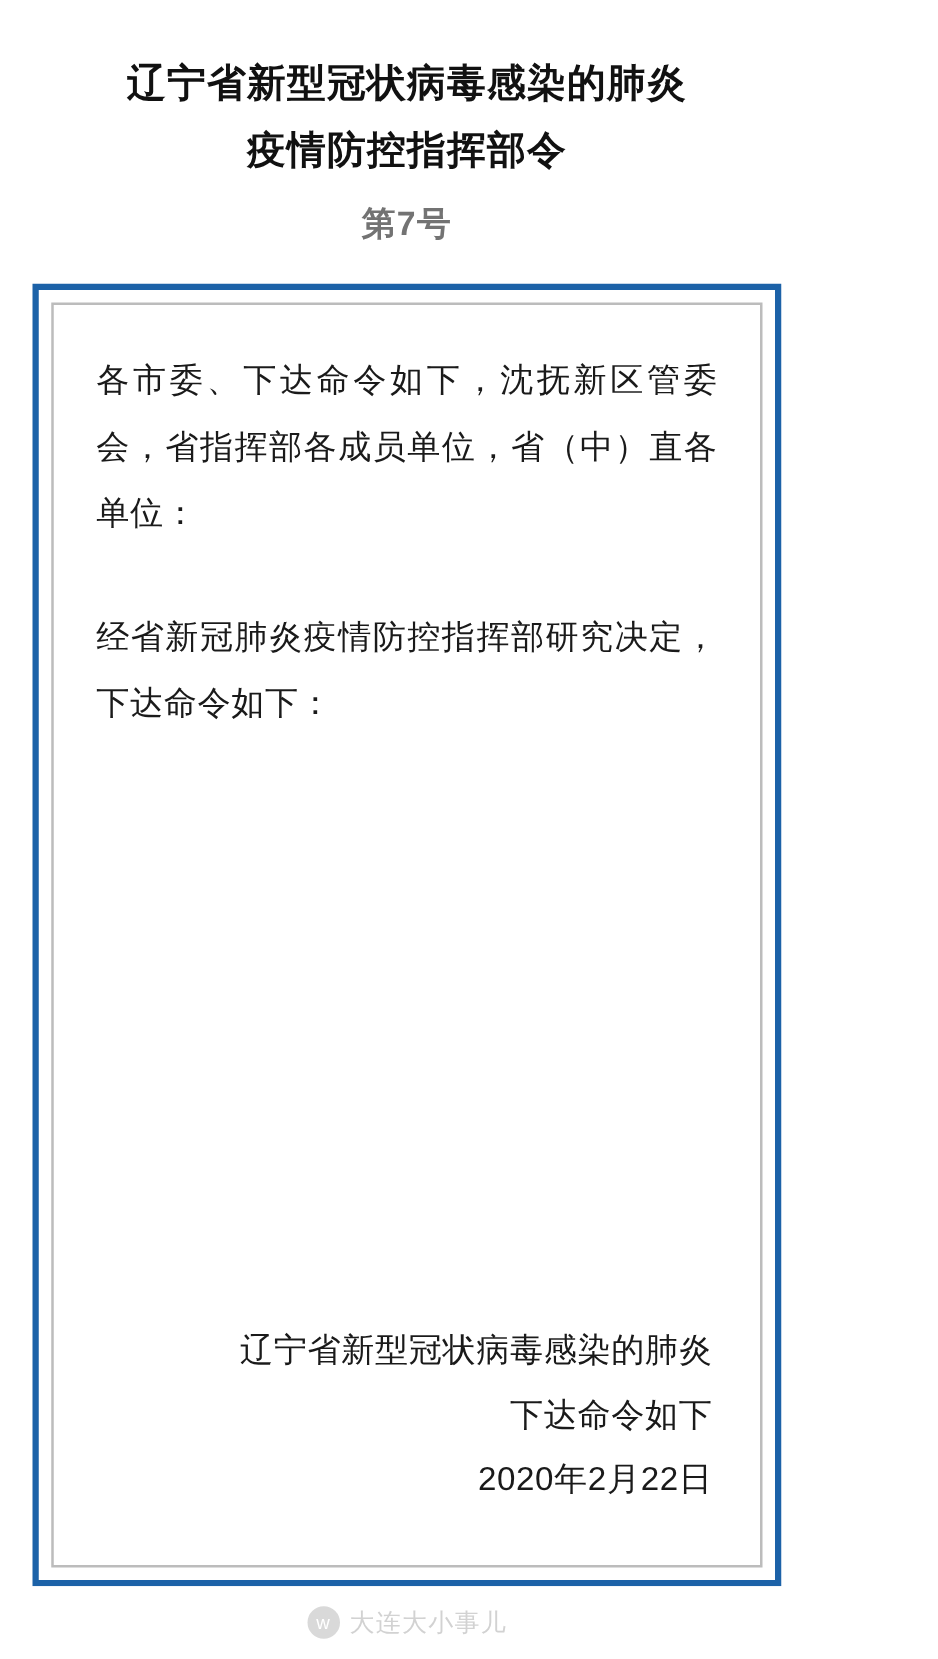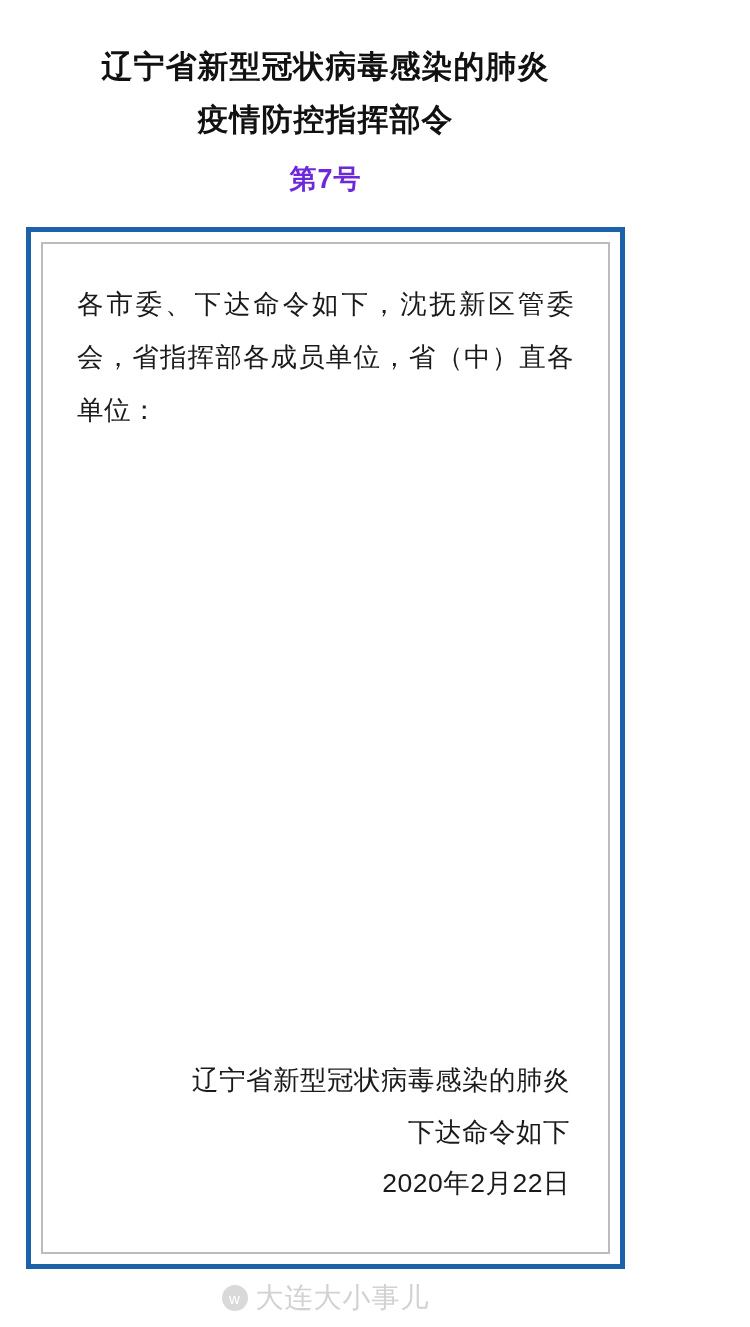--- a/index.html
+++ b/index.html
@@ -32,21 +32,21 @@
     font-weight: bold;
     line-height: 1.72;
     letter-spacing: 1px;
     color: #111111;
   }
   .doc-number {
     font-size: 27px;
     font-weight: bold;
     margin-top: 14px;
     letter-spacing: 1px;
-    color: #6d28d9;
+    color: #737373;
   }
   .outer-frame {
     margin: 30px 26px 0 26px;
     border: 5px solid #1c62a8;
     padding: 10px;
     flex: 1 1 auto;
     box-sizing: border-box;
     background: #ffffff;
   }
   .inner-frame {
@@ -101,41 +101,42 @@
     border-radius: 50%;
     background: #d9d9d9;
     color: #ffffff;
     font-size: 15px;
     display: flex;
     align-items: center;
     justify-content: center;
     line-height: 1;
   }
   .wm-text {
-    font-size: 28px;
+    font-size: 20px;
     color: #d2d2d2;
     letter-spacing: 1px;
   }
 </style>
 </head>
 <body>
 
 <div class="page">
 
   <div class="doc-header">
     <div class="title-line">辽宁省新型冠状病毒感染的肺炎</div>
     <div class="title-line">疫情防控指挥部令</div>
     <div class="doc-number">第7号</div>
   </div>
 
   <div class="outer-frame">
     <div class="inner-frame">
 
       <div class="body-text">
         <p class="para spaced">各市委、下达命令如下，沈抚新区管委会，省指挥部各成员单位，省（中）直各单位：</p>
+        <p class="para spaced">经省新冠肺炎疫情防控指挥部研究决定，下达命令如下：</p>
       </div>
 
       <div class="signature">
         <span class="sig-line">辽宁省新型冠状病毒感染的肺炎</span>
         <span class="sig-line">下达命令如下</span>
         <span class="sig-line">2020年2月22日</span>
       </div>
 
     </div>
   </div>

